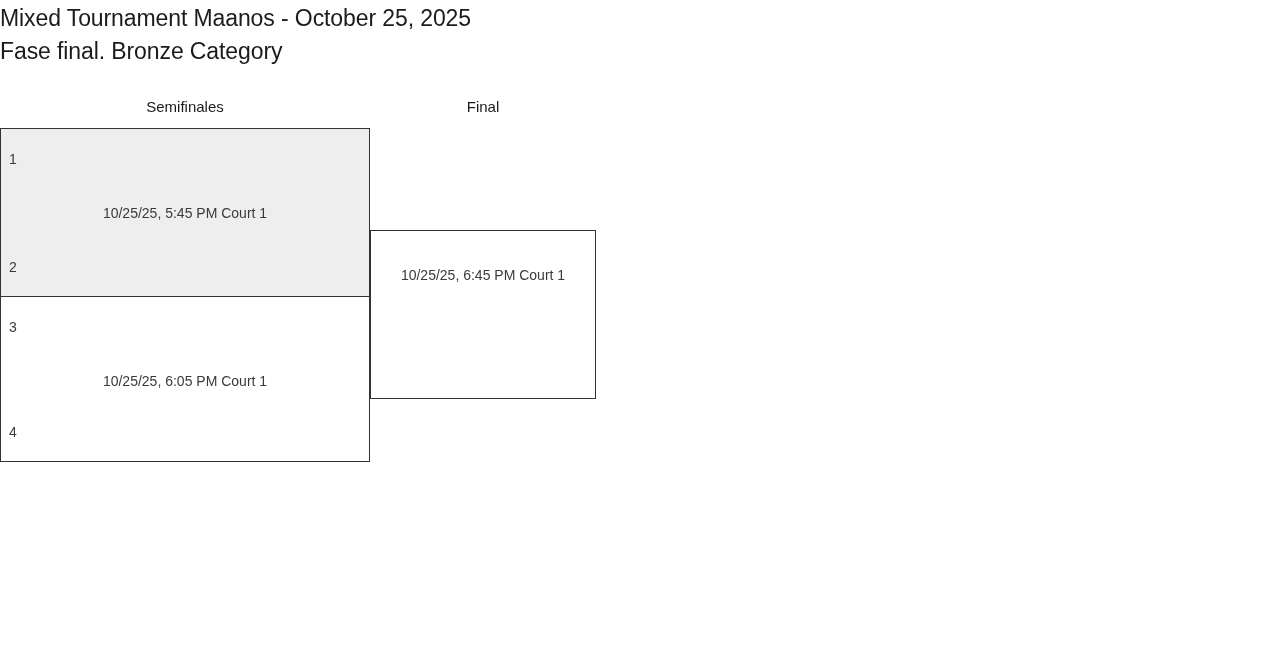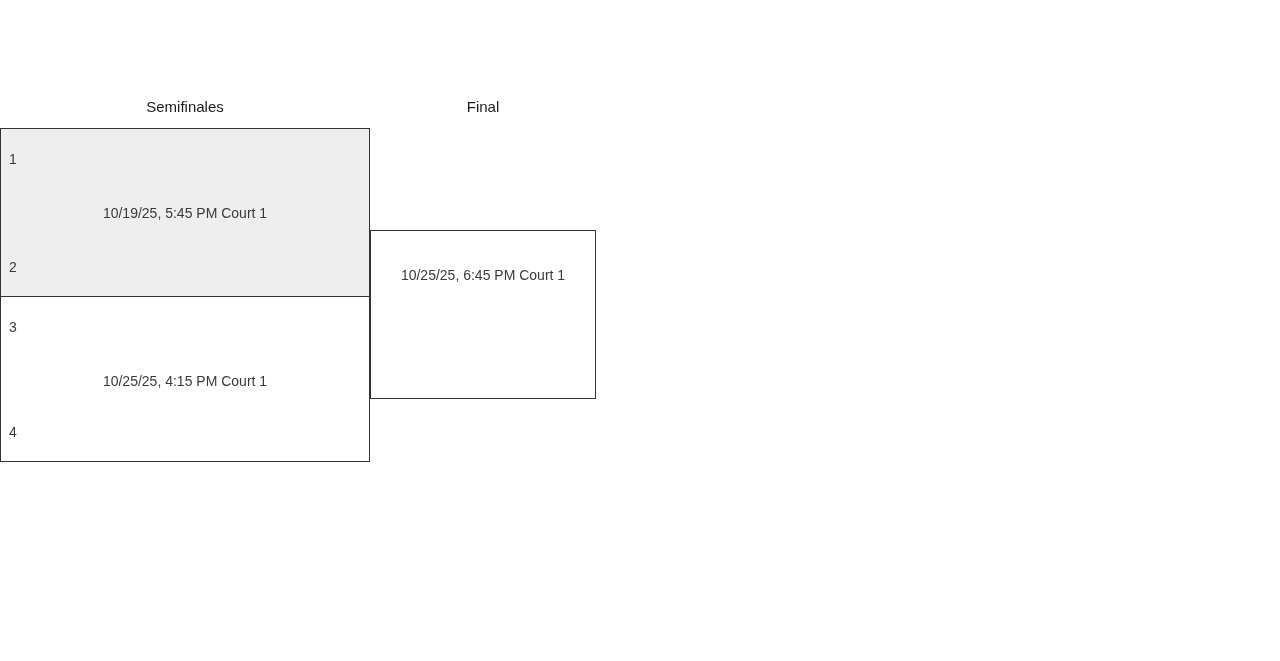--- a/index.html
+++ b/index.html
@@ -189,38 +189,42 @@
   }
   .match-info-final {
     top: 36px;
   }
 </style>
 </head>
 <body>
 
 <div class="page-header">
 
+  <div class="title-block">
+    <div class="title-line">Mixed Tournament Maanos - October 25, 2025</div>
+    <div class="title-line">Fase final. Bronze Category</div>
+  </div>
 
 
 </div>
 
 <div class="bracket">
 
   <div class="round-header round-header-semis">Semifinales</div>
   <div class="round-header round-header-final">Final</div>
 
   <div class="match match-sf1 shaded">
     <span class="seed seed-top">1</span>
-    <span class="match-info match-info-mid">10/19/25, 5:45 PM Court 1</span>
+    <span class="match-info match-info-mid">10/25/25, 5:45 PM Court 1</span>
     <span class="seed seed-bottom">2</span>
   </div>
 
   <div class="match match-sf2">
     <span class="seed seed-top">3</span>
-    <span class="match-info match-info-sf2">10/25/25, 4:15 PM Court 1</span>
+    <span class="match-info match-info-sf2">10/25/25, 6:05 PM Court 1</span>
     <span class="seed seed-bottom">4</span>
   </div>
 
   <div class="match match-final">
     <span class="match-info match-info-final">10/25/25, 6:45 PM Court 1</span>
   </div>
 
 </div>
 
 </body></html>

